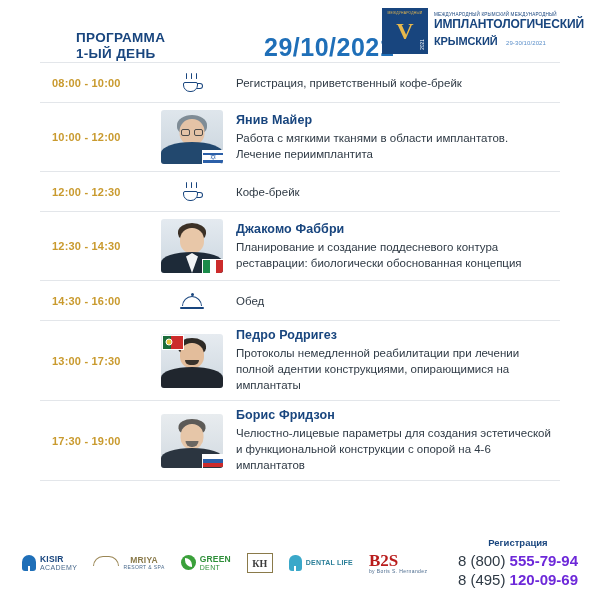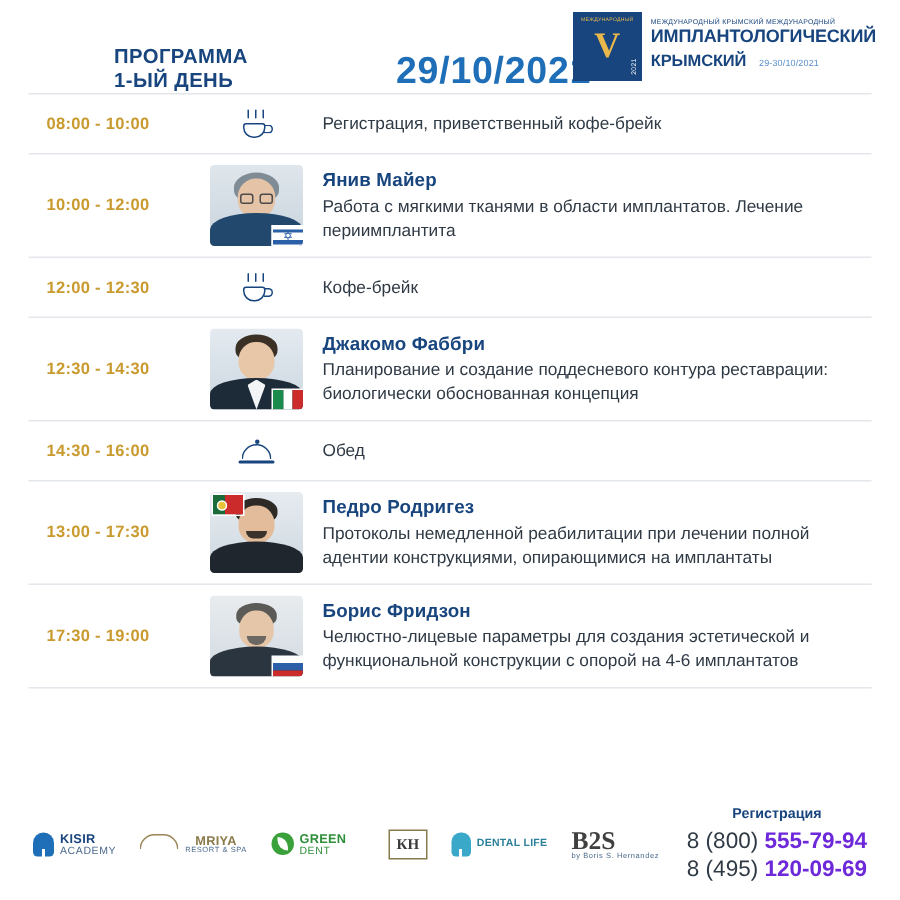--- a/index.html
+++ b/index.html
@@ -79,21 +79,21 @@
     letter-spacing: .2px;
   }
   .logo-text { line-height: 1.08; }
   .logo-text .l1 { font-size: 4.6px; color: #18457e; letter-spacing: .18px; }
   .logo-text .l2 { font-size: 12px; color: #18457e; font-weight: bold; letter-spacing: -.1px; }
   .logo-text .l3 { font-size: 11px; color: #18457e; font-weight: bold; letter-spacing: -.1px; display: inline-block;}
   .logo-text .l4 { font-size: 6px; color: #5b8fc9; letter-spacing: .1px; display:inline-block; margin-left:4px;}
 
   
   .schedule {
-    padding: 0 19px;
+    padding: 0 40px;
   }
   .row {
     display: flex;
     align-items: center;
     border-top: 1px solid #e3e6ea;
     min-height: 40px;
     padding: 7px 0;
   }
   .row:last-child { border-bottom: 1px solid #e3e6ea; }
   .time {
@@ -272,33 +272,32 @@
   .leaf:after {
     content: ""; position: absolute; left: 4px; top: 3px;
     width: 7px; height: 9px; background: #ffffff;
     border-radius: 0 7px 0 7px;
   }
   .kh-box {
     width: 26px; height: 20px; border: 1.5px solid #8a7a4a;
     display:flex; align-items:center; justify-content:center;
     color:#3a3a3a; font-size: 10px; font-weight: bold;
     font-family: "Liberation Serif", serif;
-    margin-left: 12px;
   }
   .dl-tooth {
     width: 13px; height: 16px; background: #3aa8c9;
     border-radius: 6px 6px 3px 3px; position: relative;
   }
   .dl-tooth:after {
     content: ""; position: absolute; bottom: -1px; left: 5.5px;
     width: 2px; height: 6px; background: #ffffff;
   }
   .b2s {
     font-family: "Liberation Serif", serif;
-    font-size: 17px; font-weight: bold; color: #404040;
+    font-size: 17px; font-weight: bold; color: #b91c1c;
     line-height: 1;
   }
 
   .contact {
     text-align: center;
     flex: 0 0 auto;
   }
   .contact .reg-label {
     color: #18457e;
     font-size: 9.5px;

